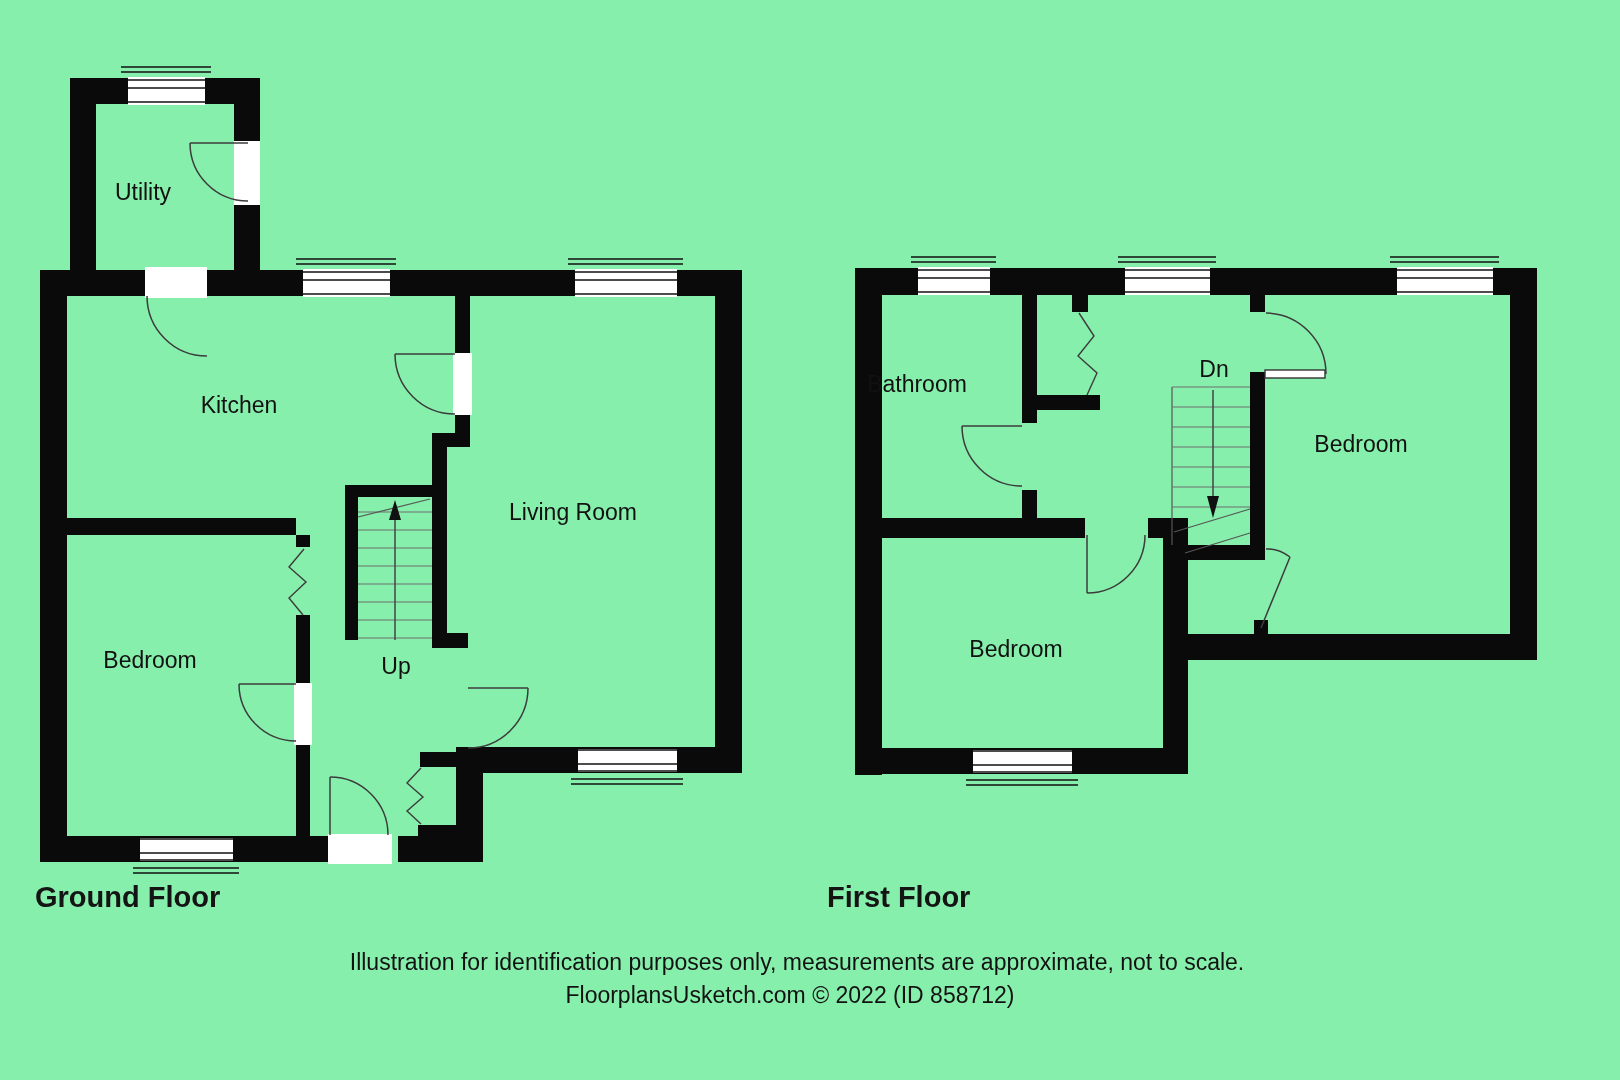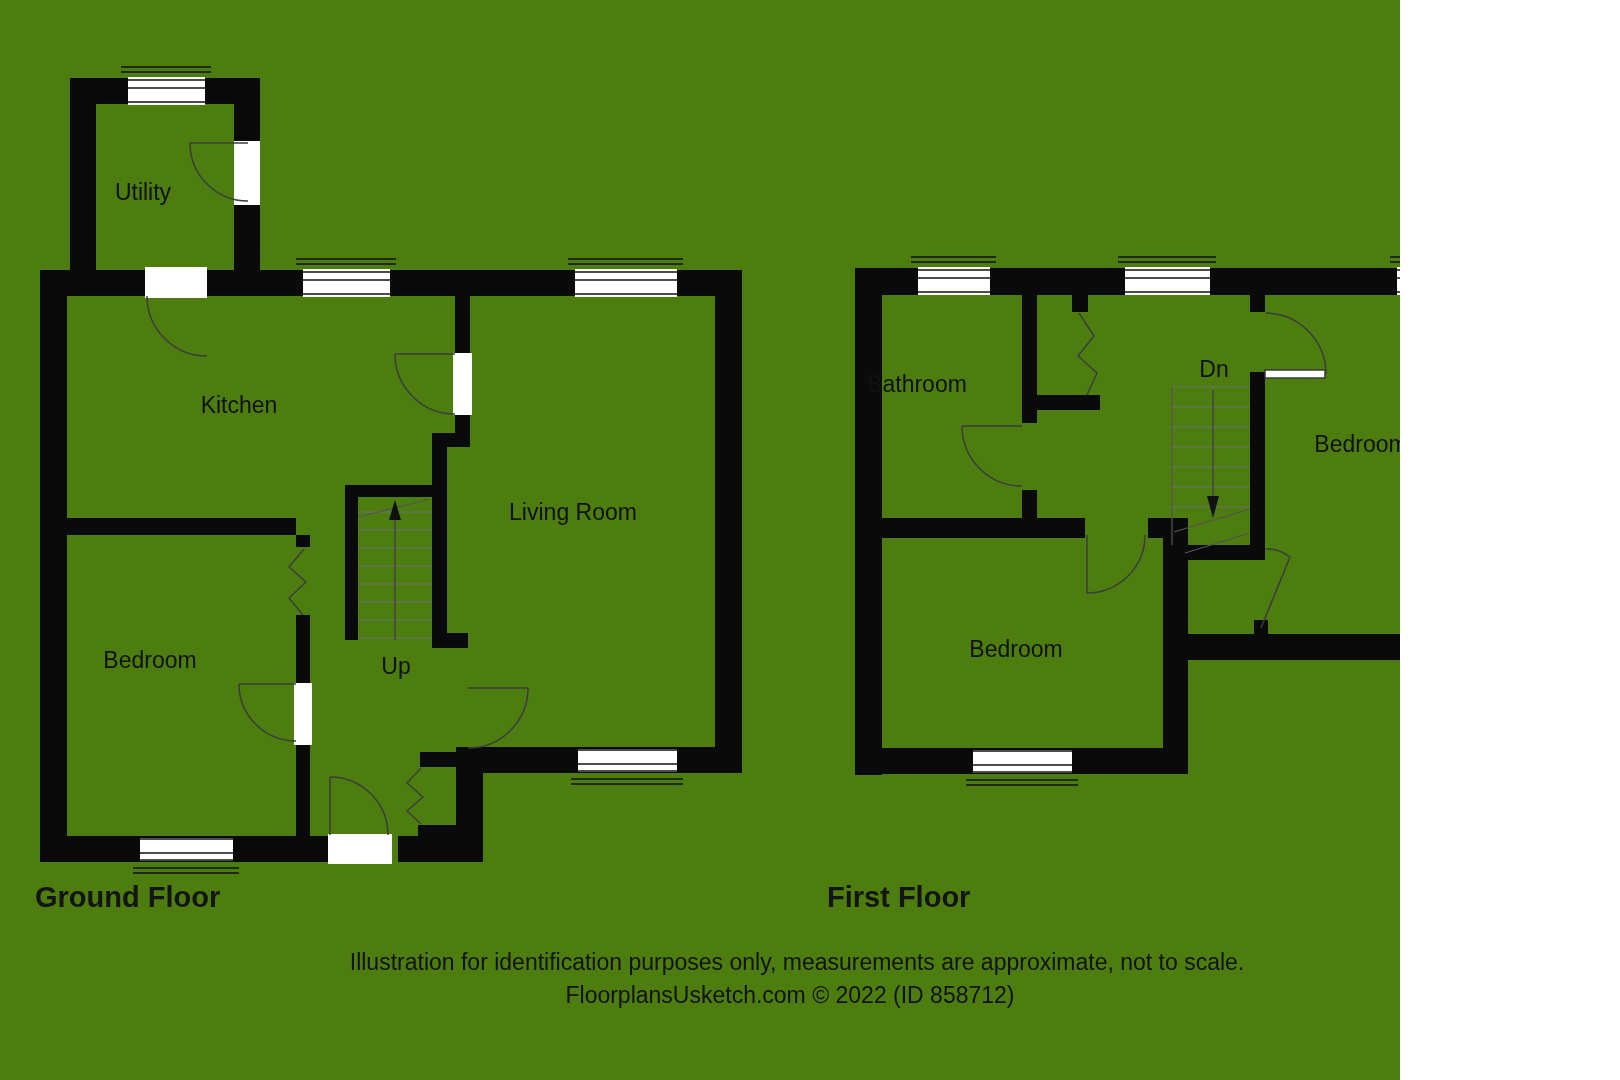--- a/index.html
+++ b/index.html
@@ -1,16 +1,16 @@
 <!DOCTYPE html>
 <html><head>
 <meta charset="utf-8">
 <style>
   html,body{margin:0;padding:0;background:#ffffff;}
-  .page{position:relative;width:1400px;height:1080px;background:#4d7c0f;overflow:hidden;}
+  .page{position:relative;width:1620px;height:1080px;background:#86efac;overflow:hidden;}
   svg text{font-family:"Liberation Sans","DejaVu Sans",sans-serif;}
   .wall{fill:#0a0a0a;stroke:none;}
   .knock{fill:#ffffff;stroke:none;}
   .arc{fill:none;stroke:#3c3c3c;stroke-width:1.5;}
   .leaf{stroke:#3c3c3c;stroke-width:1.5;}
   .leafrect{fill:#ffffff;stroke:#333333;stroke-width:1.4;}
   .tread{stroke:#6e6e6e;stroke-width:1.2;}
   .stairline{stroke:#555555;stroke-width:1.2;}
   .winline{stroke:#111111;stroke-width:1.4;}
   .zig{fill:none;stroke:#3c3c3c;stroke-width:1.4;}

